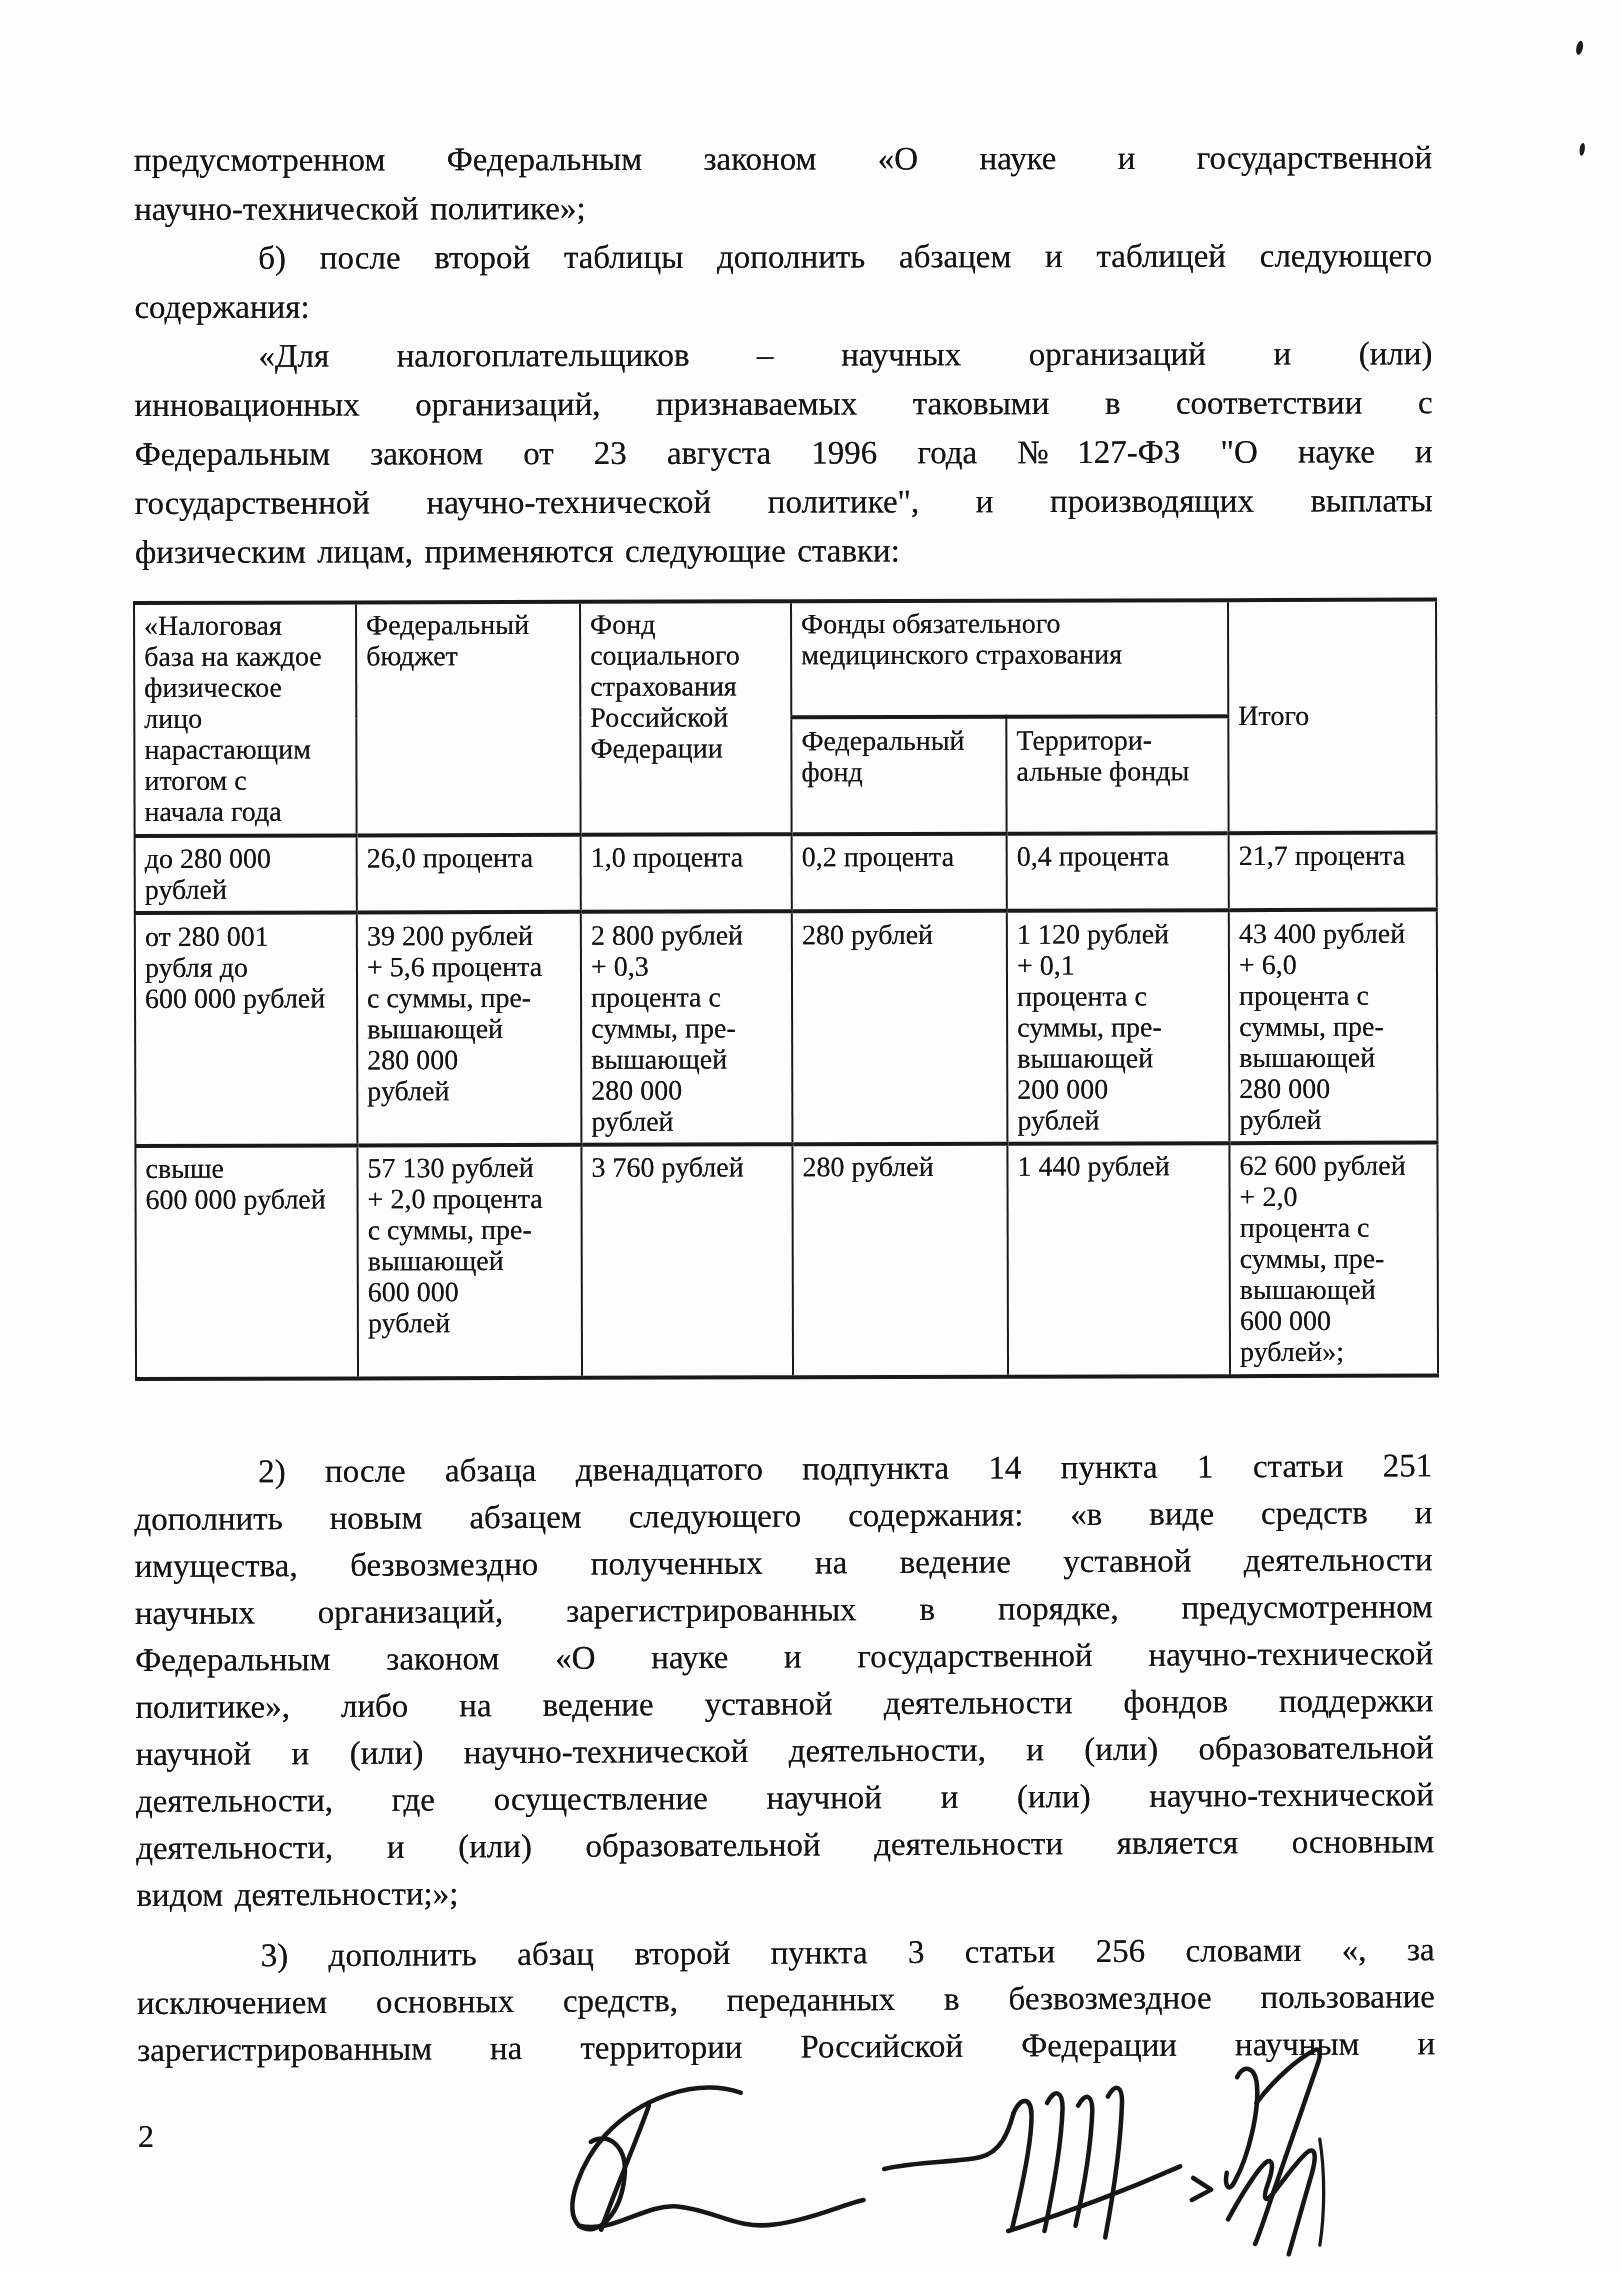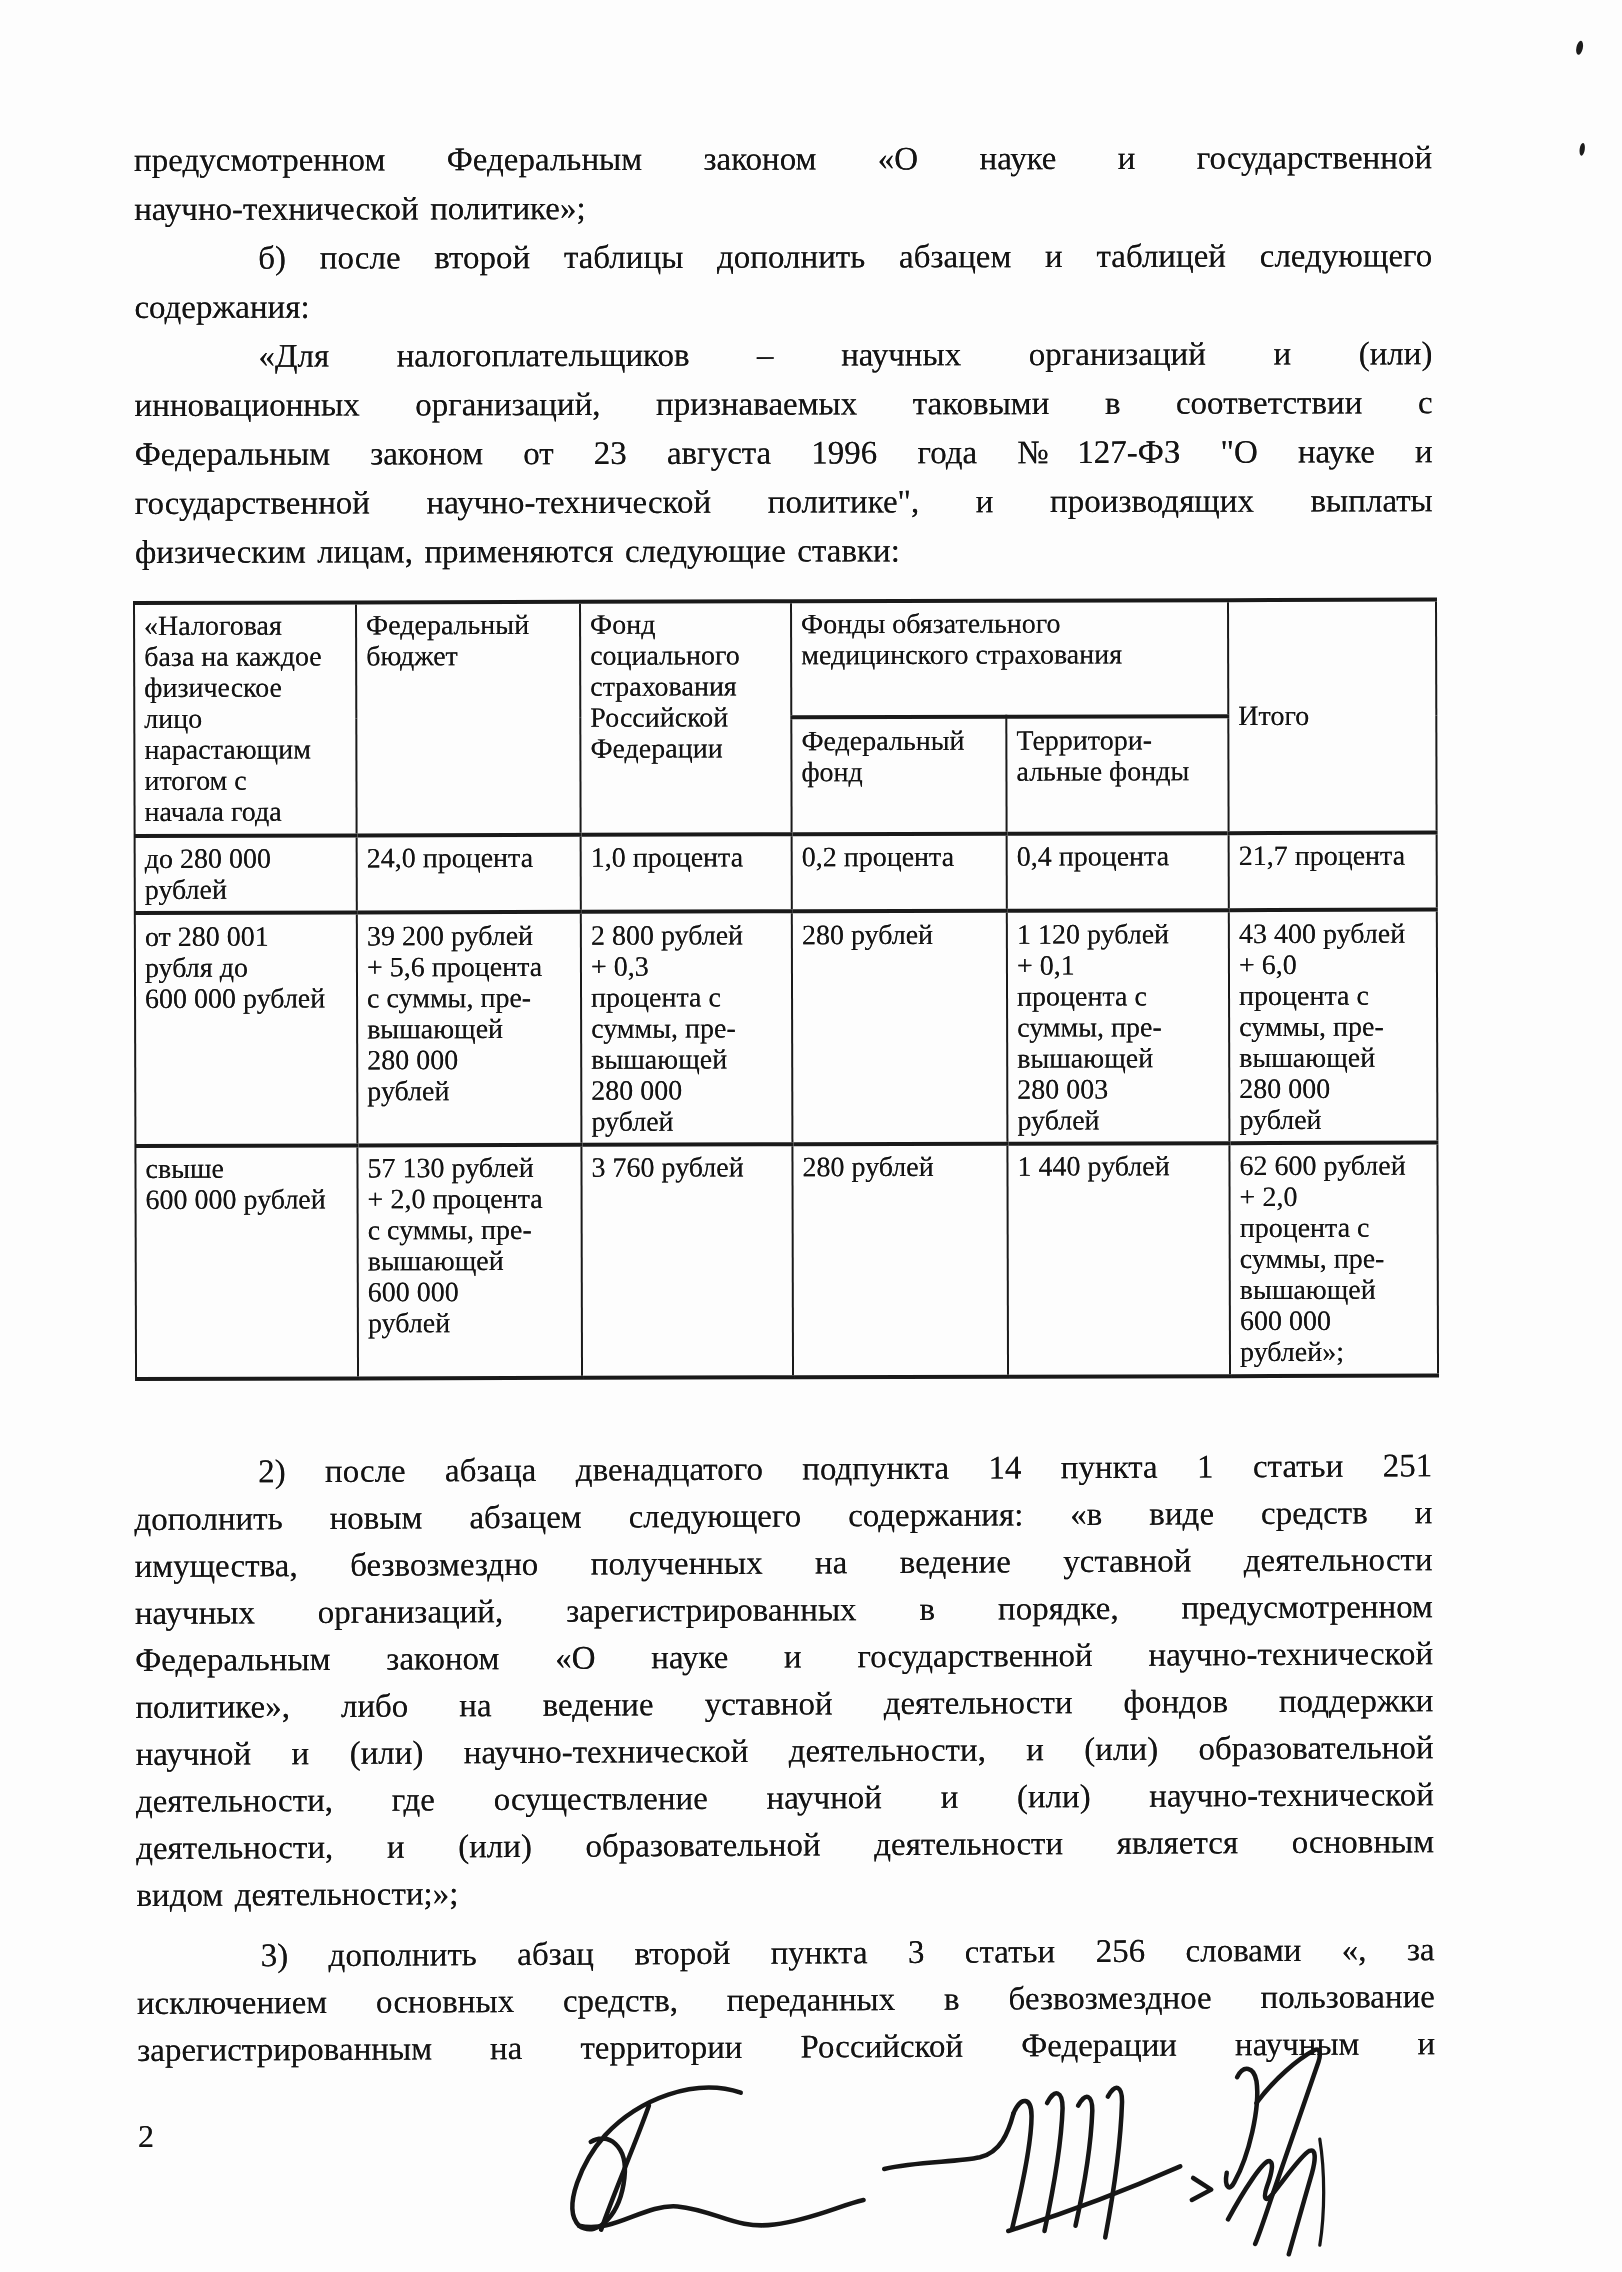--- a/index.html
+++ b/index.html
@@ -99,21 +99,21 @@
       </tr>
       <tr>
         <th>Федеральный
 фонд</th>
         <th>Территори-
 альные фонды</th>
       </tr>
       <tr>
         <td>до 280 000
 рублей</td>
-        <td>24,0 процента</td>
+        <td>26,0 процента</td>
         <td>1,0 процента</td>
         <td>0,2 процента</td>
         <td>0,4 процента</td>
         <td>21,7 процента</td>
       </tr>
       <tr>
         <td>от 280 001
 рубля до
 600 000 рублей</td>
         <td>39 200 рублей
@@ -128,21 +128,21 @@
 суммы, пре-
 вышающей
 280 000
 рублей</td>
         <td>280 рублей</td>
         <td>1 120 рублей
 + 0,1
 процента с
 суммы, пре-
 вышающей
-280 003
+200 000
 рублей</td>
         <td>43 400 рублей
 + 6,0
 процента с
 суммы, пре-
 вышающей
 280 000
 рублей</td>
       </tr>
       <tr>

